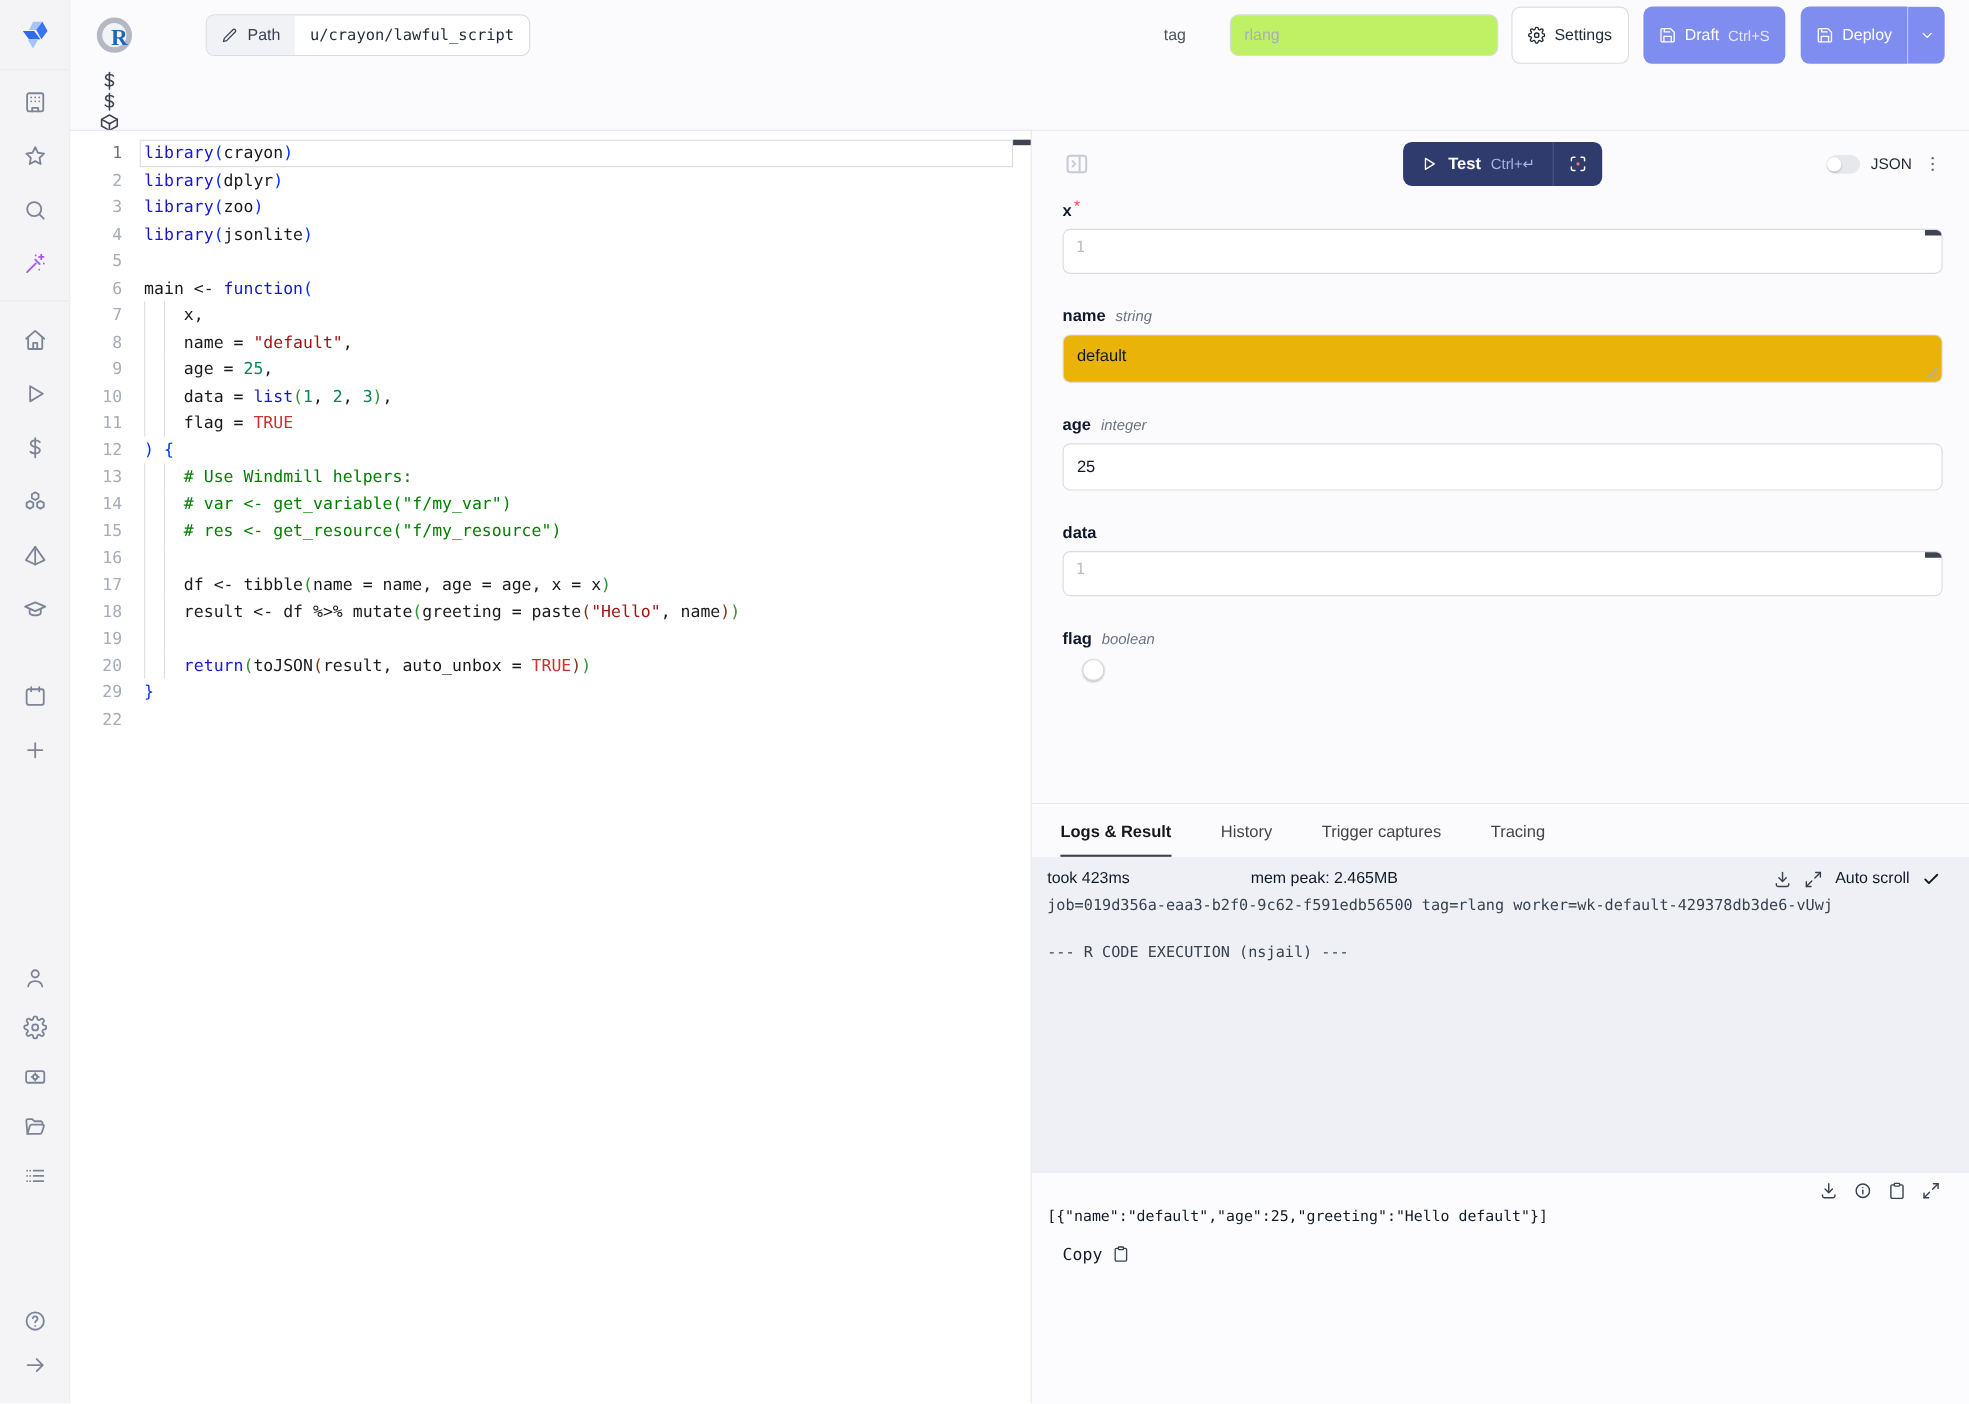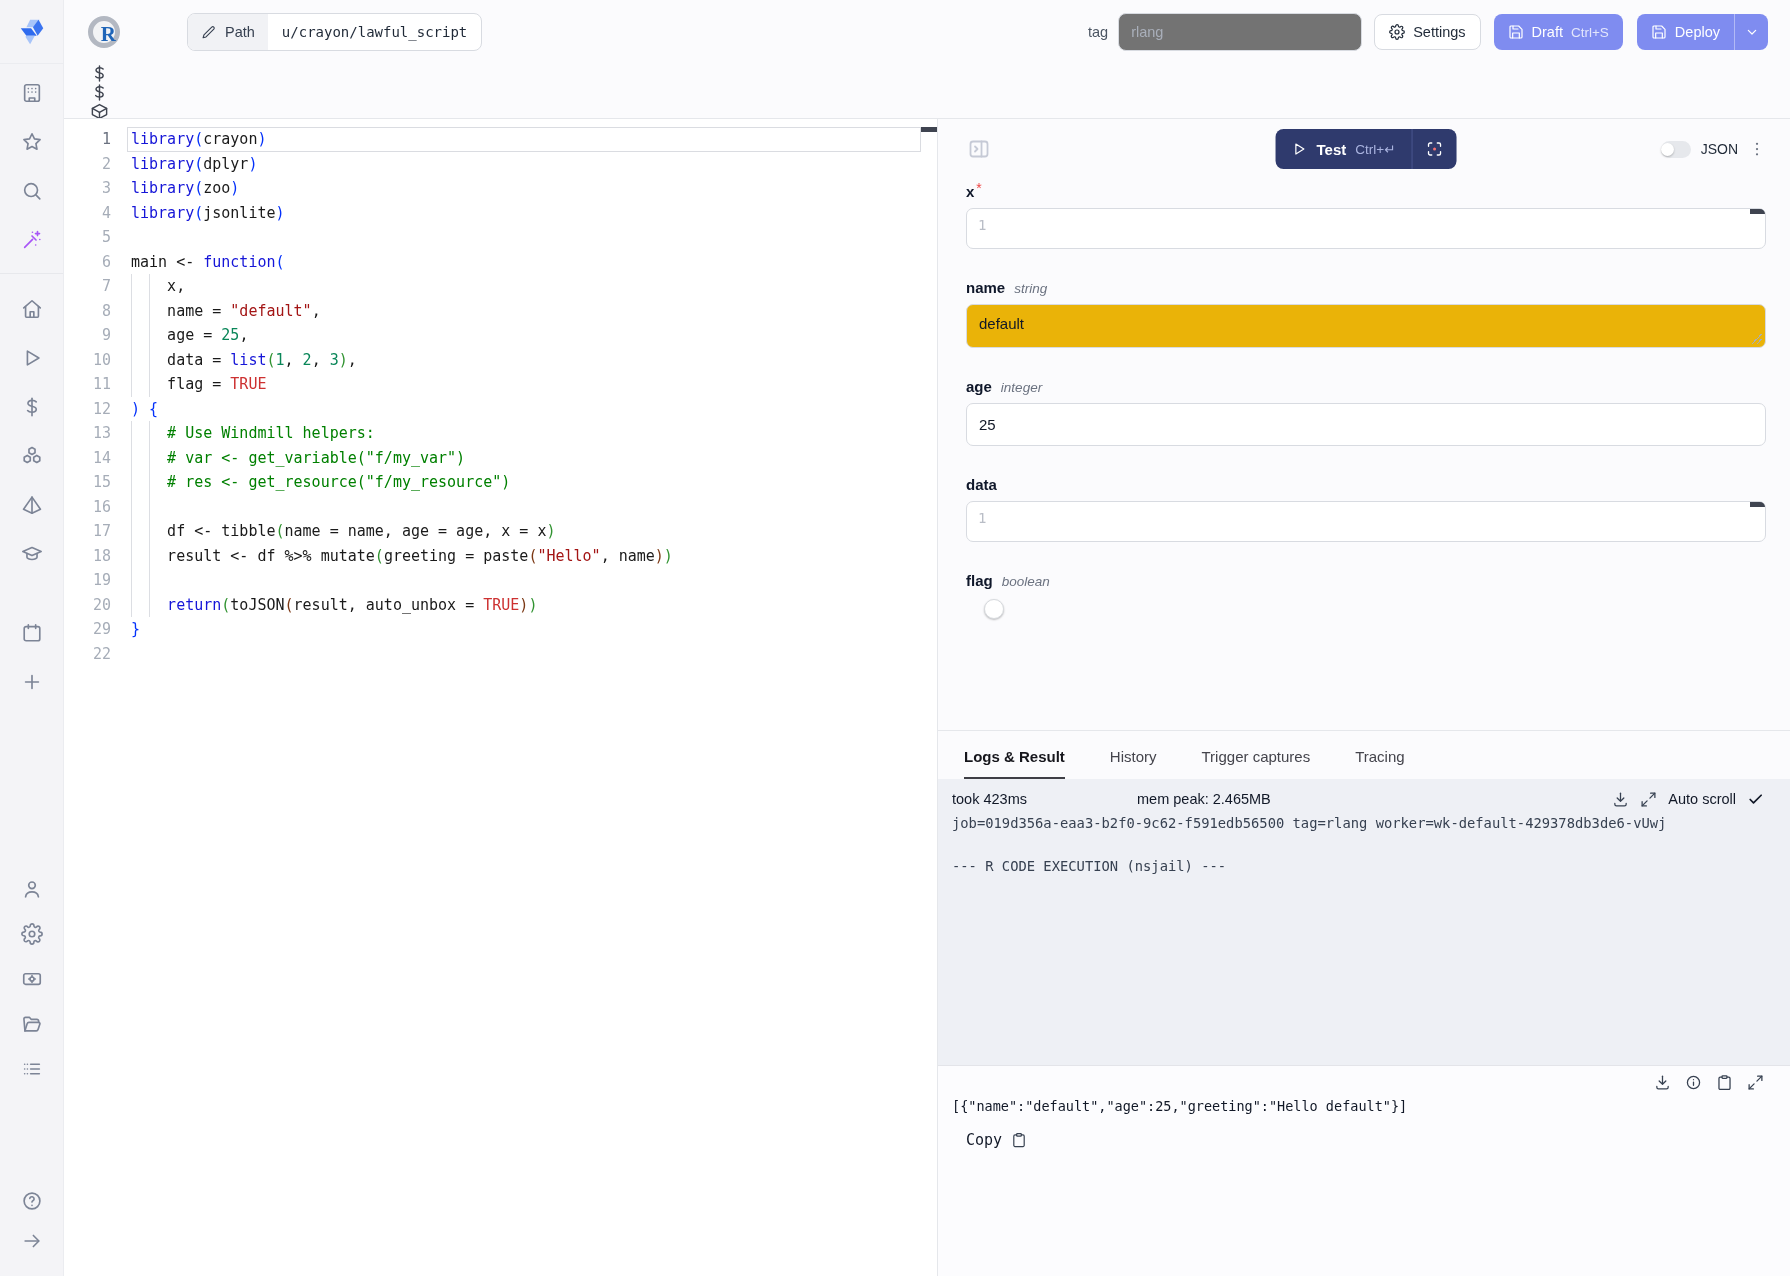--- a/index.html
+++ b/index.html
@@ -32,23 +32,23 @@
   .title-input::placeholder { color:#9ca3af; }
   .path-group { margin-left:67px; height:38px; display:flex; align-items:stretch; border:1px solid #d8dbe1;
     border-radius:8px; overflow:hidden; background:#fff; }
   .path-left { background:#f1f2f5; display:flex; align-items:center; gap:9px; padding:0 13px;
     font-size:14.5px; color:#374151; cursor:pointer; }
   .path-left .i { width:15px; height:15px; }
   .path-value { display:flex; align-items:center; padding:0 14px; font-family:"DejaVu Sans Mono", monospace;
     font-size:14px; color:#1f2937; }
   .tag-label { margin-left:auto; font-size:14.5px; color:#4b5563; margin-right:10px; }
   .tag-input { width:244px; height:38px; border:1px solid #d8dbe1; border-radius:8px; padding:0 12px;
-    font-size:14.5px; background:#737373; outline:none; }
+    font-size:14.5px; background:#bef264; outline:none;margin-left:30px; }
   .tag-input::placeholder { color:#a9afba; }
-  .btn { display:flex; align-items:center; gap:8px; height:36px; border-radius:8px; padding:0 14px;
+  .btn { display:flex; align-items:center; gap:8px; height:52px; border-radius:8px; padding:0 14px;
     font-size:14.5px; cursor:pointer; white-space:nowrap; }
   .btn .i { width:16px; height:16px; }
   .btn-ghost { margin-left:12px; background:#fff; border:1px solid #d8dbe1; color:#1f2937; }
   .btn-indigo { background:#7f8cf0; color:#fff; border:none; }
   .btn-draft { margin-left:13px; }
   .shortcut { color:rgba(255,255,255,.78); font-size:13.5px; }
   .deploy-group { margin-left:14px; display:flex; }
   .deploy-main { border-radius:8px 0 0 8px; }
   .deploy-caret { width:34px; display:flex; align-items:center; justify-content:center; background:#7f8cf0;
     border-left:1px solid rgba(255,255,255,.4); border-radius:0 8px 8px 0; color:#fff; cursor:pointer; }

